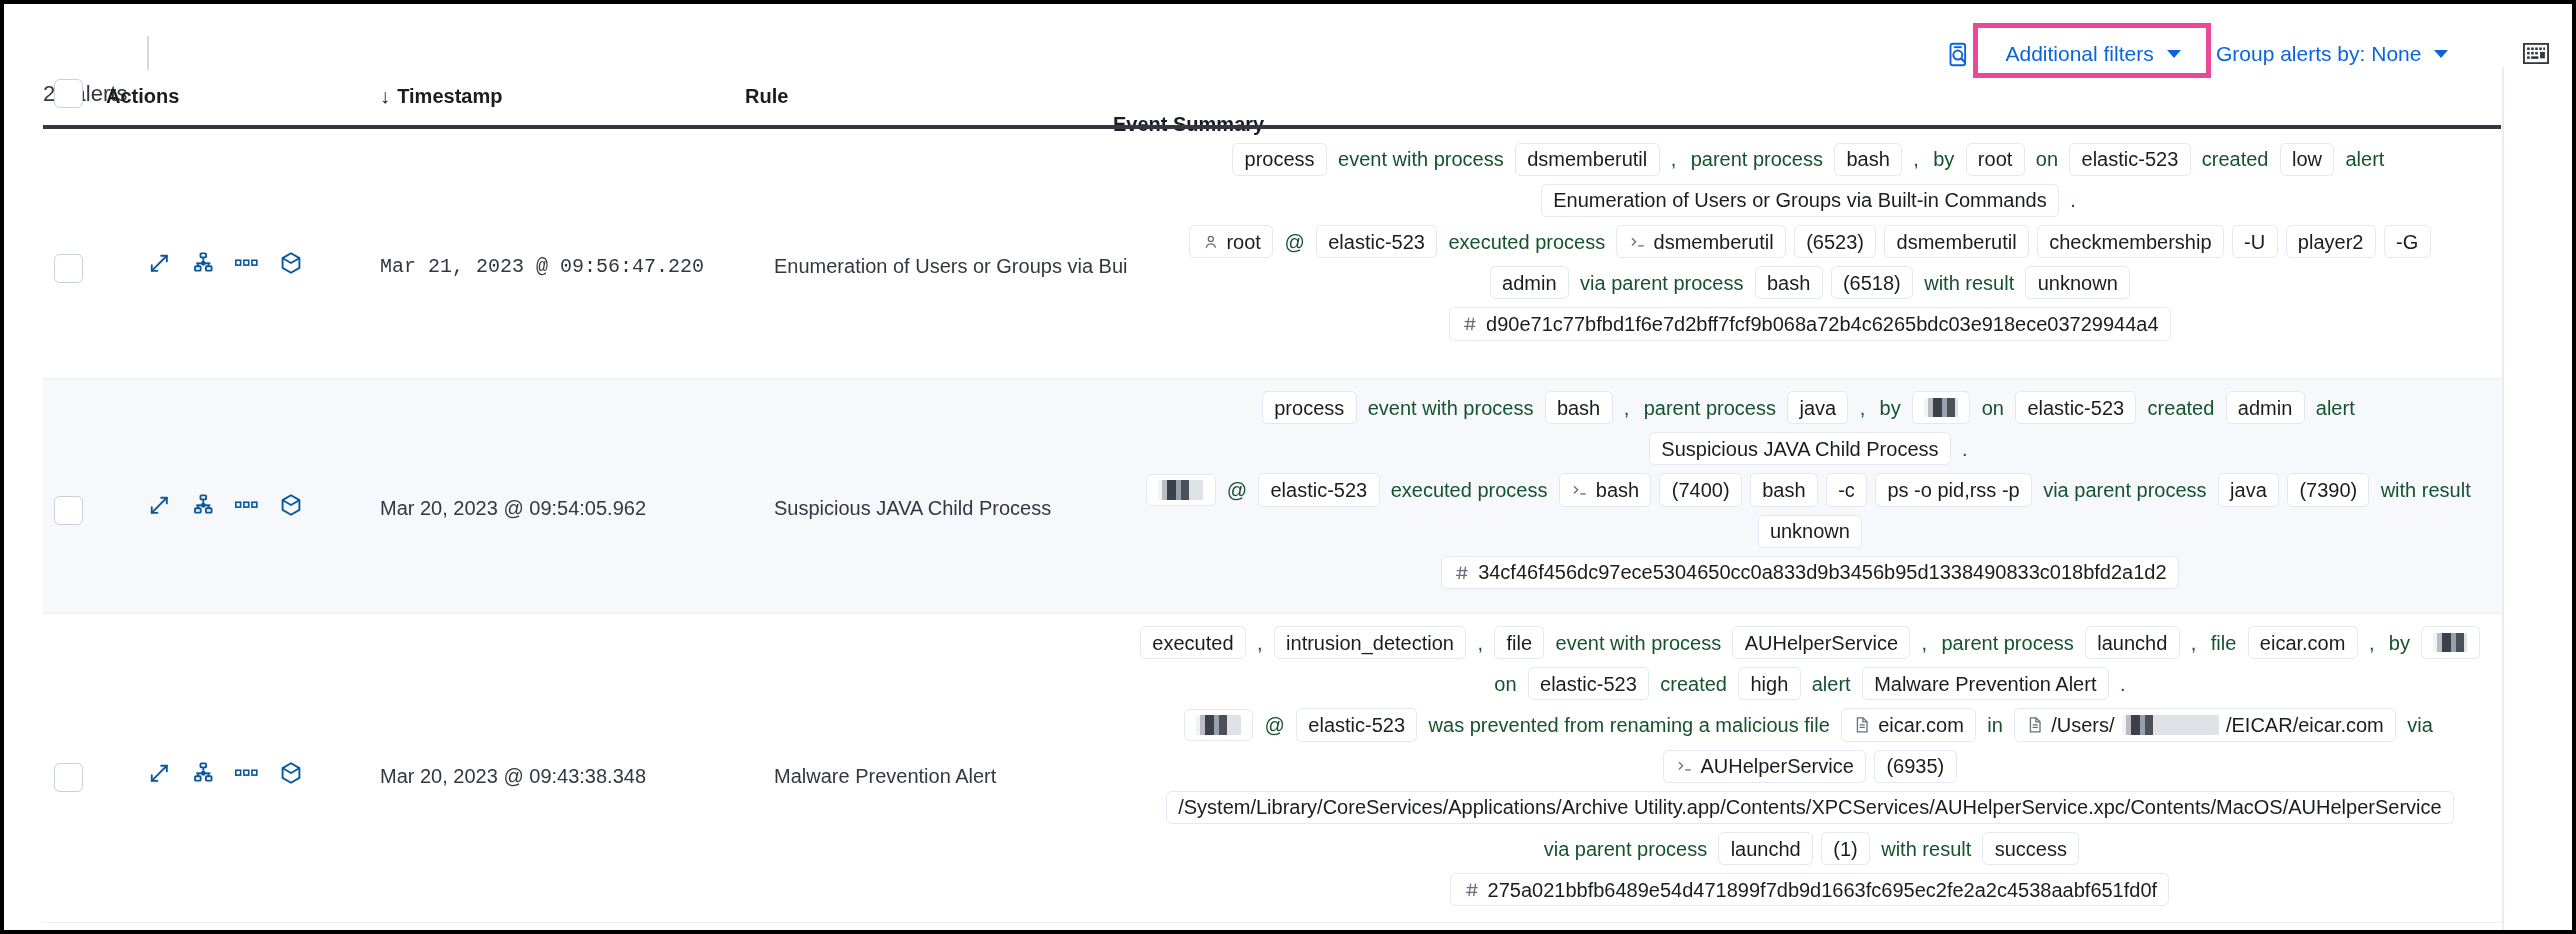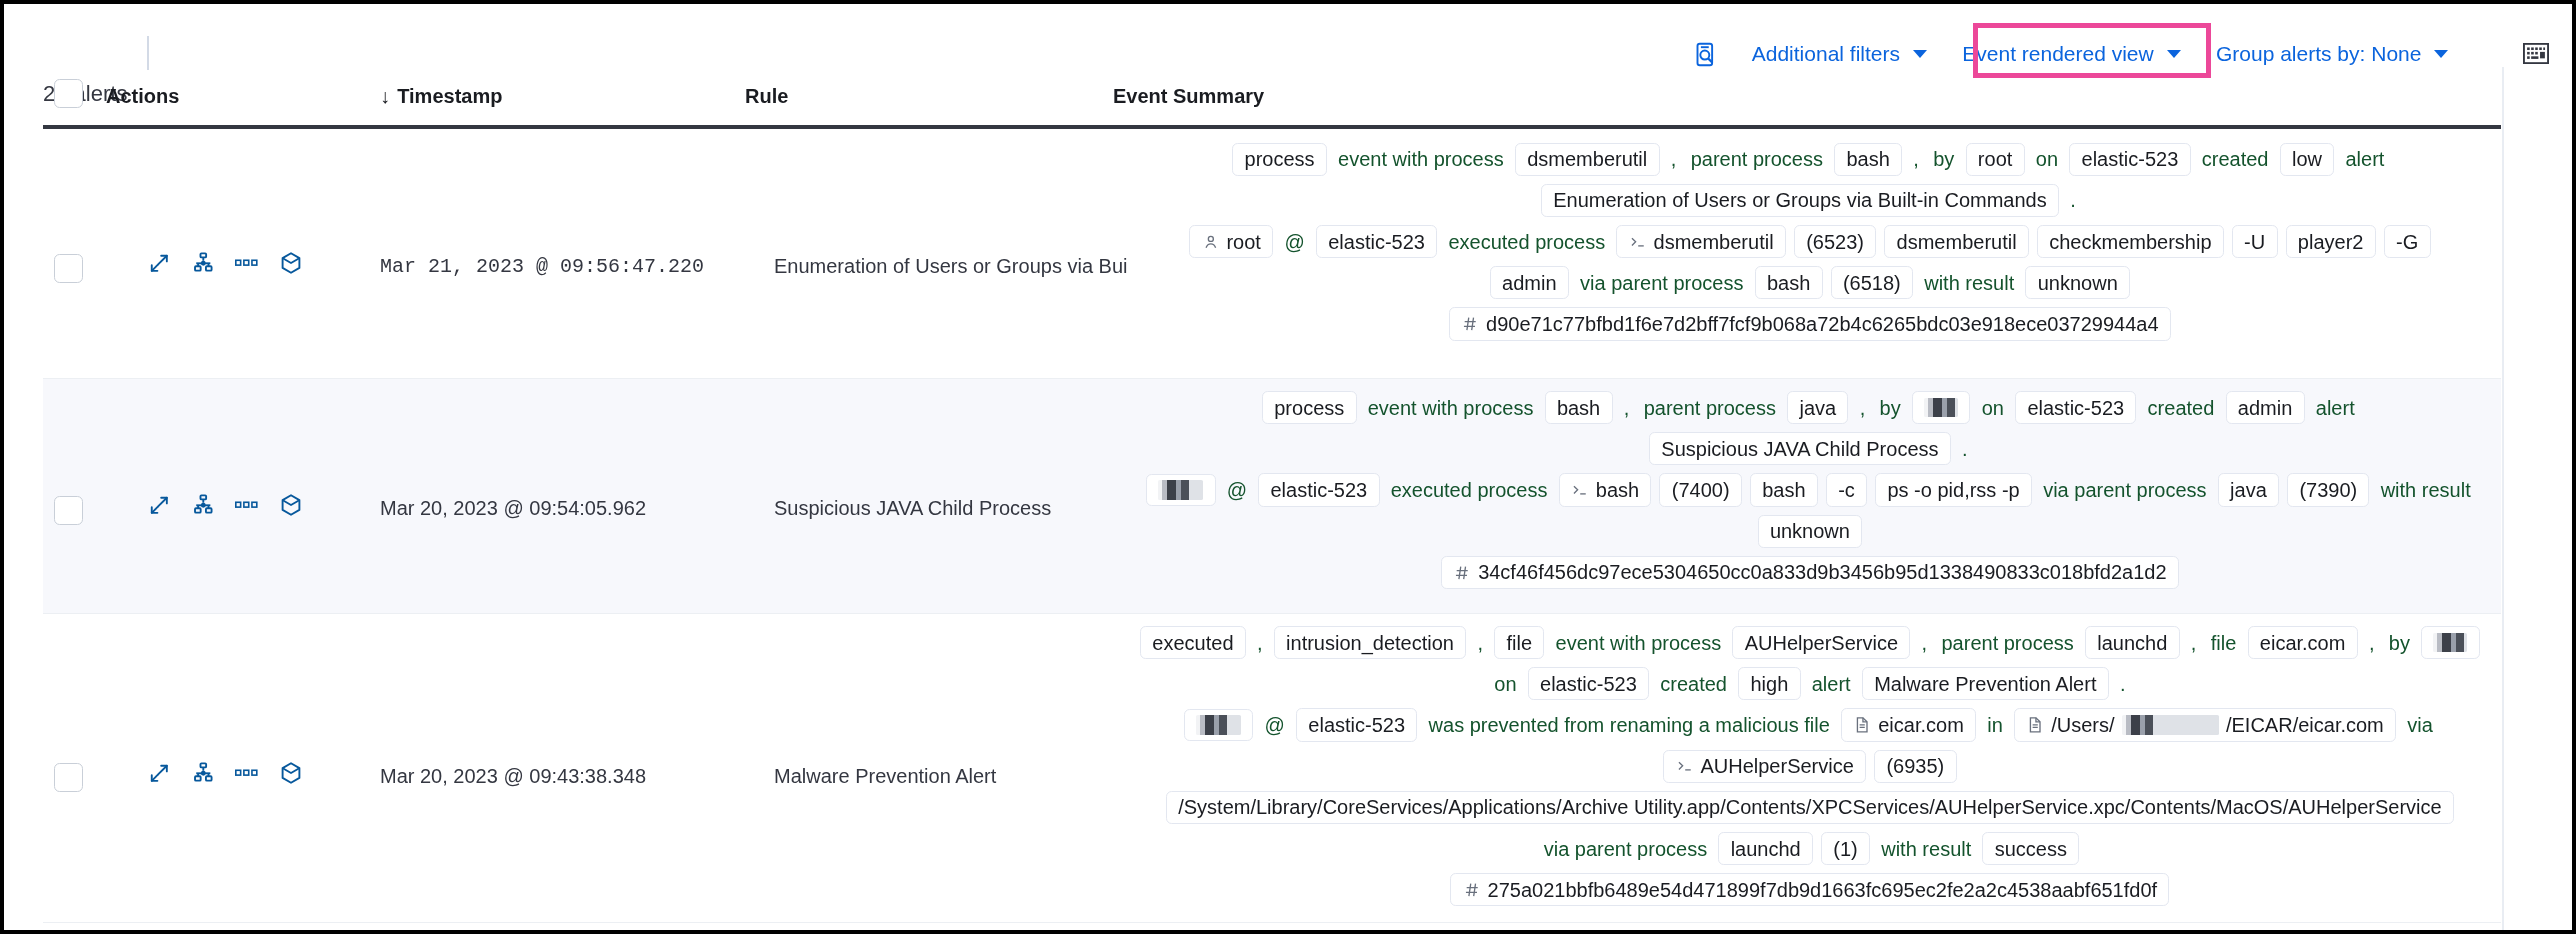--- a/index.html
+++ b/index.html
@@ -56,21 +56,21 @@
   .thead{
     position:absolute;left:39px;right:71px;top:81px;height:32px;
   }
   .th{
     position:absolute;top:0;font-size:20px;font-weight:700;color:#1a1c21;white-space:nowrap;
   }
   .th-actions{left:63px;}
   .th-ts{left:337px;}
   .th-ts .sortarrow{font-weight:400;font-size:20px;margin-right:7.2px;}
   .th-rule{left:702px;}
-  .th-sum{left:1070px;}
+  .th-sum{left:1070px;margin-top:28px;}
   .hdr-checkbox{
     position:absolute;left:11.3px;top:-6.4px;width:27px;height:27px;
     border:1.6px solid #c9cfd8;border-radius:5.6px;background:#fff;cursor:pointer;
   }
   .hdr-rule{
     position:absolute;left:39px;right:71px;top:121px;height:4px;background:#343741;
   }
   .row{
     position:absolute;left:39px;right:71px;
     border-bottom:1.6px solid #eceff3;
@@ -150,24 +150,20 @@
             <line x1="7" y1="5.5" x2="14" y2="5.5"></line>
           </svg>
         </span>
       </div>
 
       <div class="tb-btn">
         <span>Additional filters</span>
         <span class="chev"></span>
       </div>
 
-      <div class="tb-btn">
-        <span>Event rendered view</span>
-        <span class="chev"></span>
-      </div>
 
       <div class="tb-btn">
         <span>Group alerts by: None</span>
         <span class="chev"></span>
       </div>
     </div>
 
     <div class="highlight-box"></div>
 
     <div class="kbd-btn">

